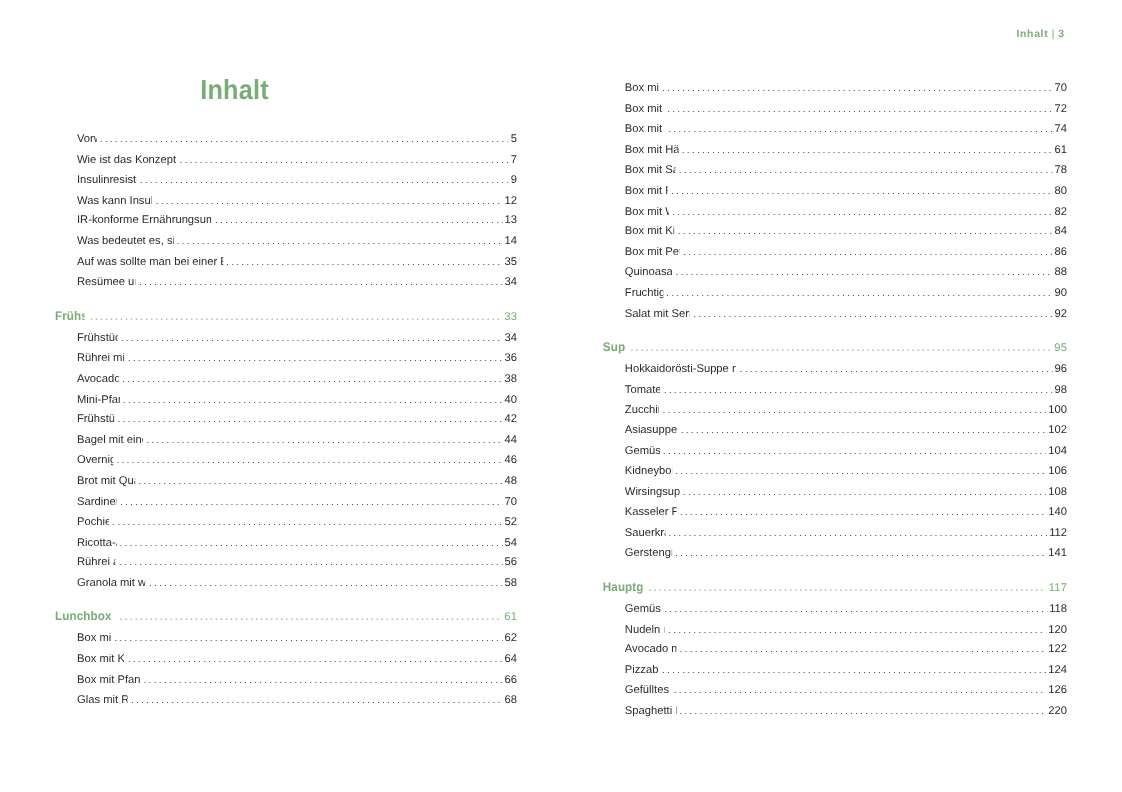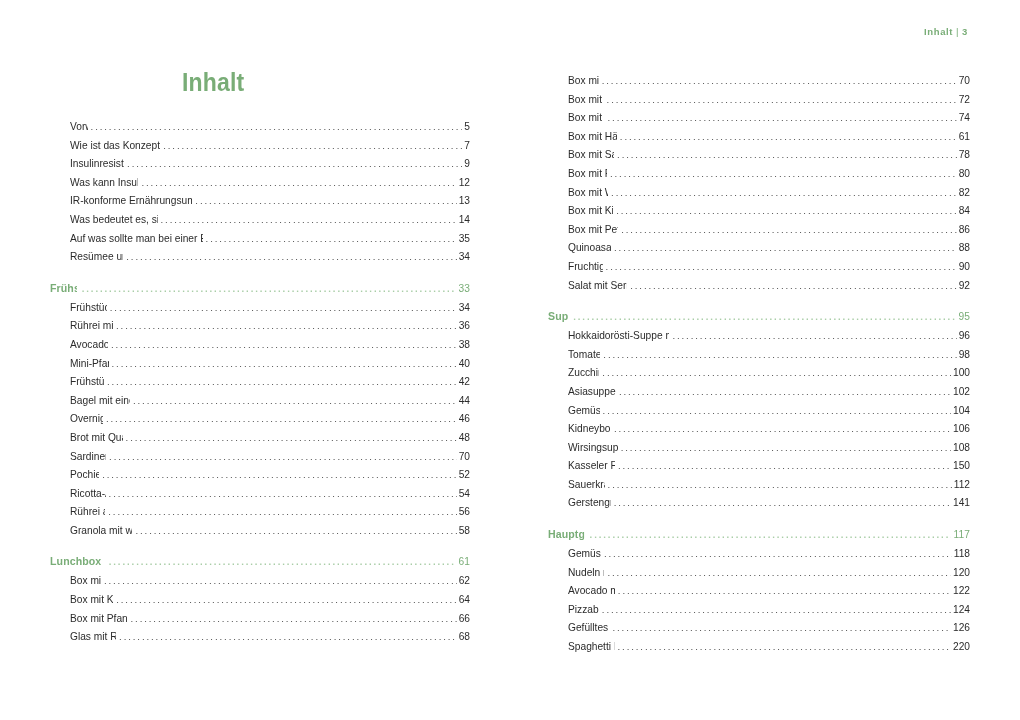--- a/index.html
+++ b/index.html
@@ -371,21 +371,21 @@
           <span class="page-num">106</span>
         </div>
         <div class="entry child">
           <span class="label">Wirsingsuppe mit Bacon</span>
           <span class="leader">................................................................................................................................................................</span>
           <span class="page-num">108</span>
         </div>
         <div class="entry child">
           <span class="label">Kasseler Flädle-Suppe</span>
           <span class="leader">................................................................................................................................................................</span>
-          <span class="page-num">150</span>
+          <span class="page-num">140</span>
         </div>
         <div class="entry child">
           <span class="label">Sauerkrautsuppe</span>
           <span class="leader">................................................................................................................................................................</span>
           <span class="page-num">112</span>
         </div>
         <div class="entry child">
           <span class="label">Gerstengrützesuppe</span>
           <span class="leader">................................................................................................................................................................</span>
           <span class="page-num">141</span>

